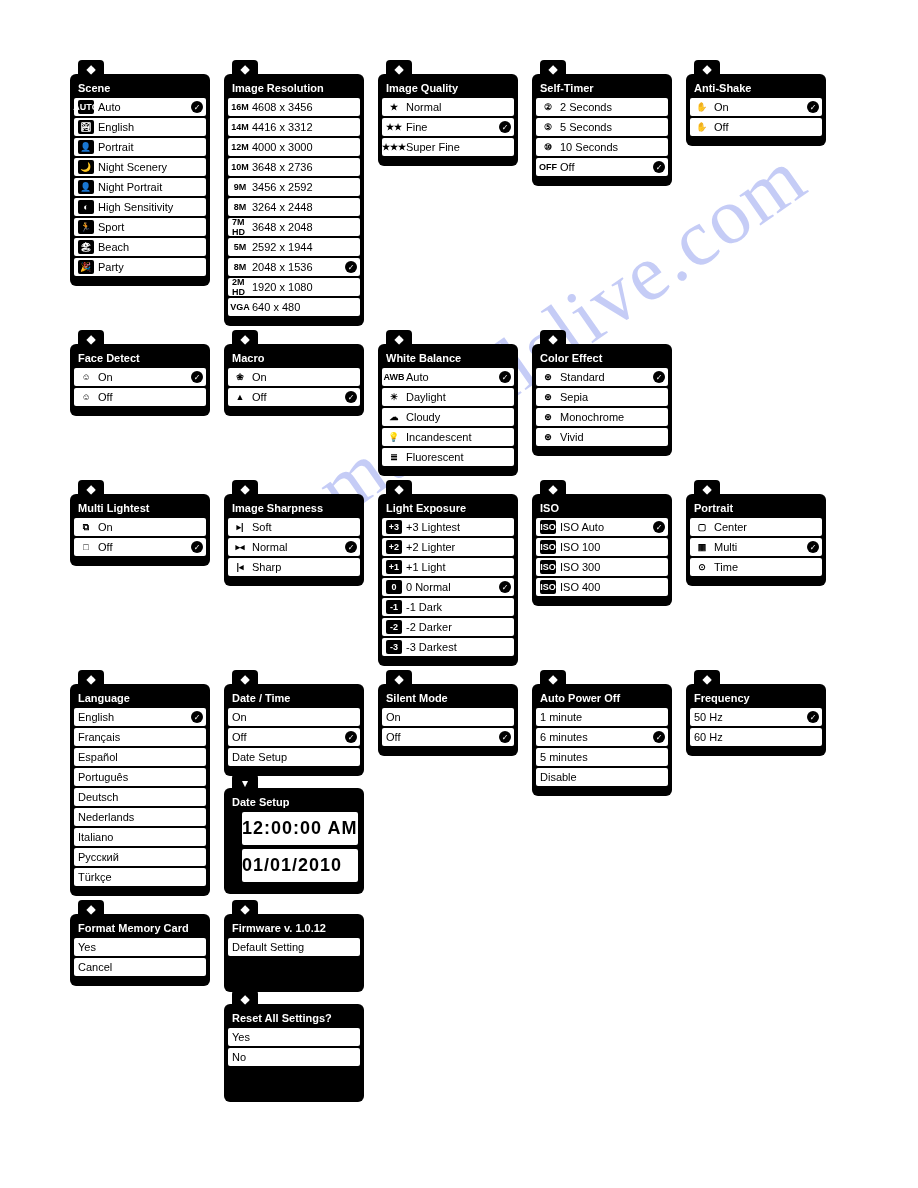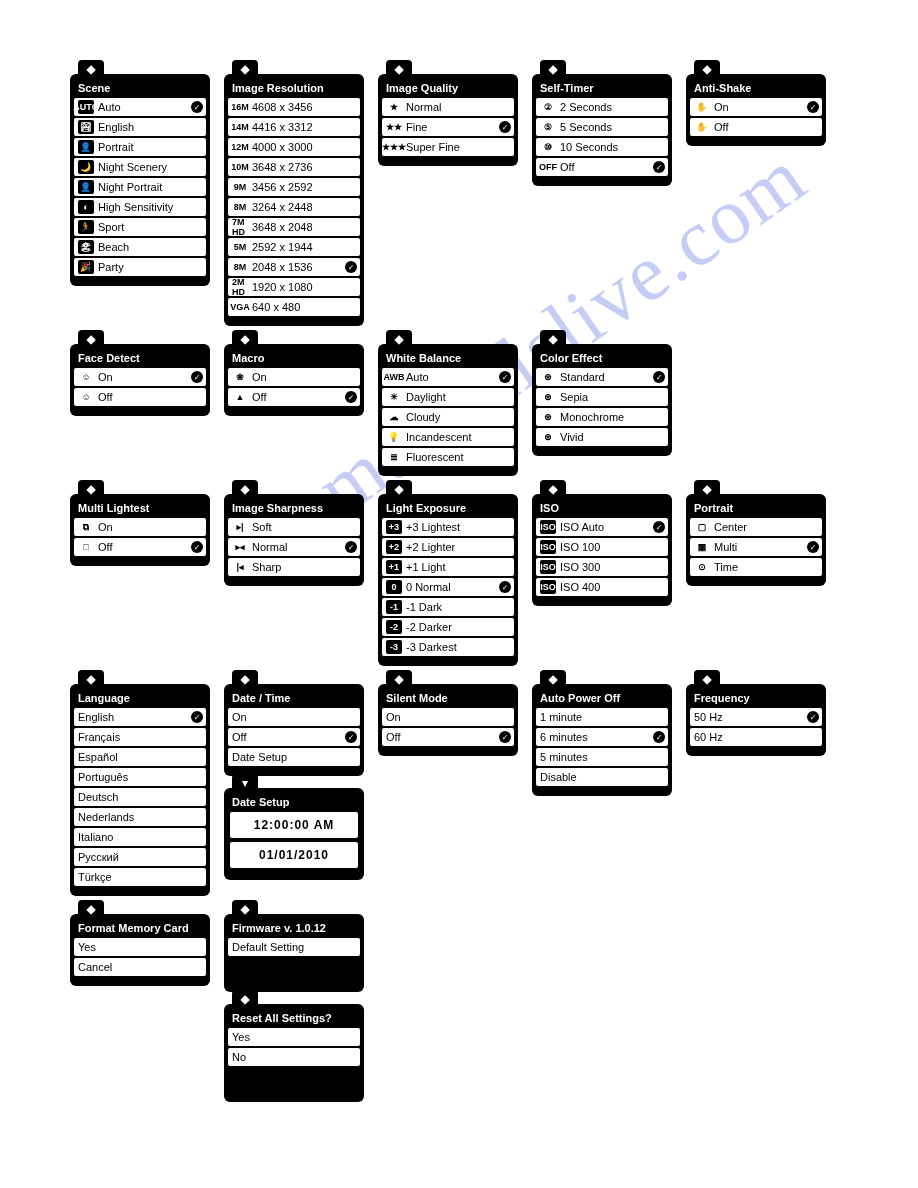--- a/index.html
+++ b/index.html
@@ -80,24 +80,23 @@
     justify-content:center;
     color:#fff;
     font-size:8px;
     position:absolute;
     right:3px;
     top:50%;
     transform:translateY(-50%);
   }
   .dateSetup {
     background:#fff;
-    margin: 0 6px 4px 6px;
+    margin: 0 6px 4px 18px;
     border-radius:2px;
-    text-align:center;
-    font-size:12px;
+    font-size:18px;
     font-weight:bold;
     padding:6px 0;
     letter-spacing:1px;
   }
   .firmware-pad {
     height: 26px;
   }
   .watermark {
     position:absolute;
     left: 300px;

